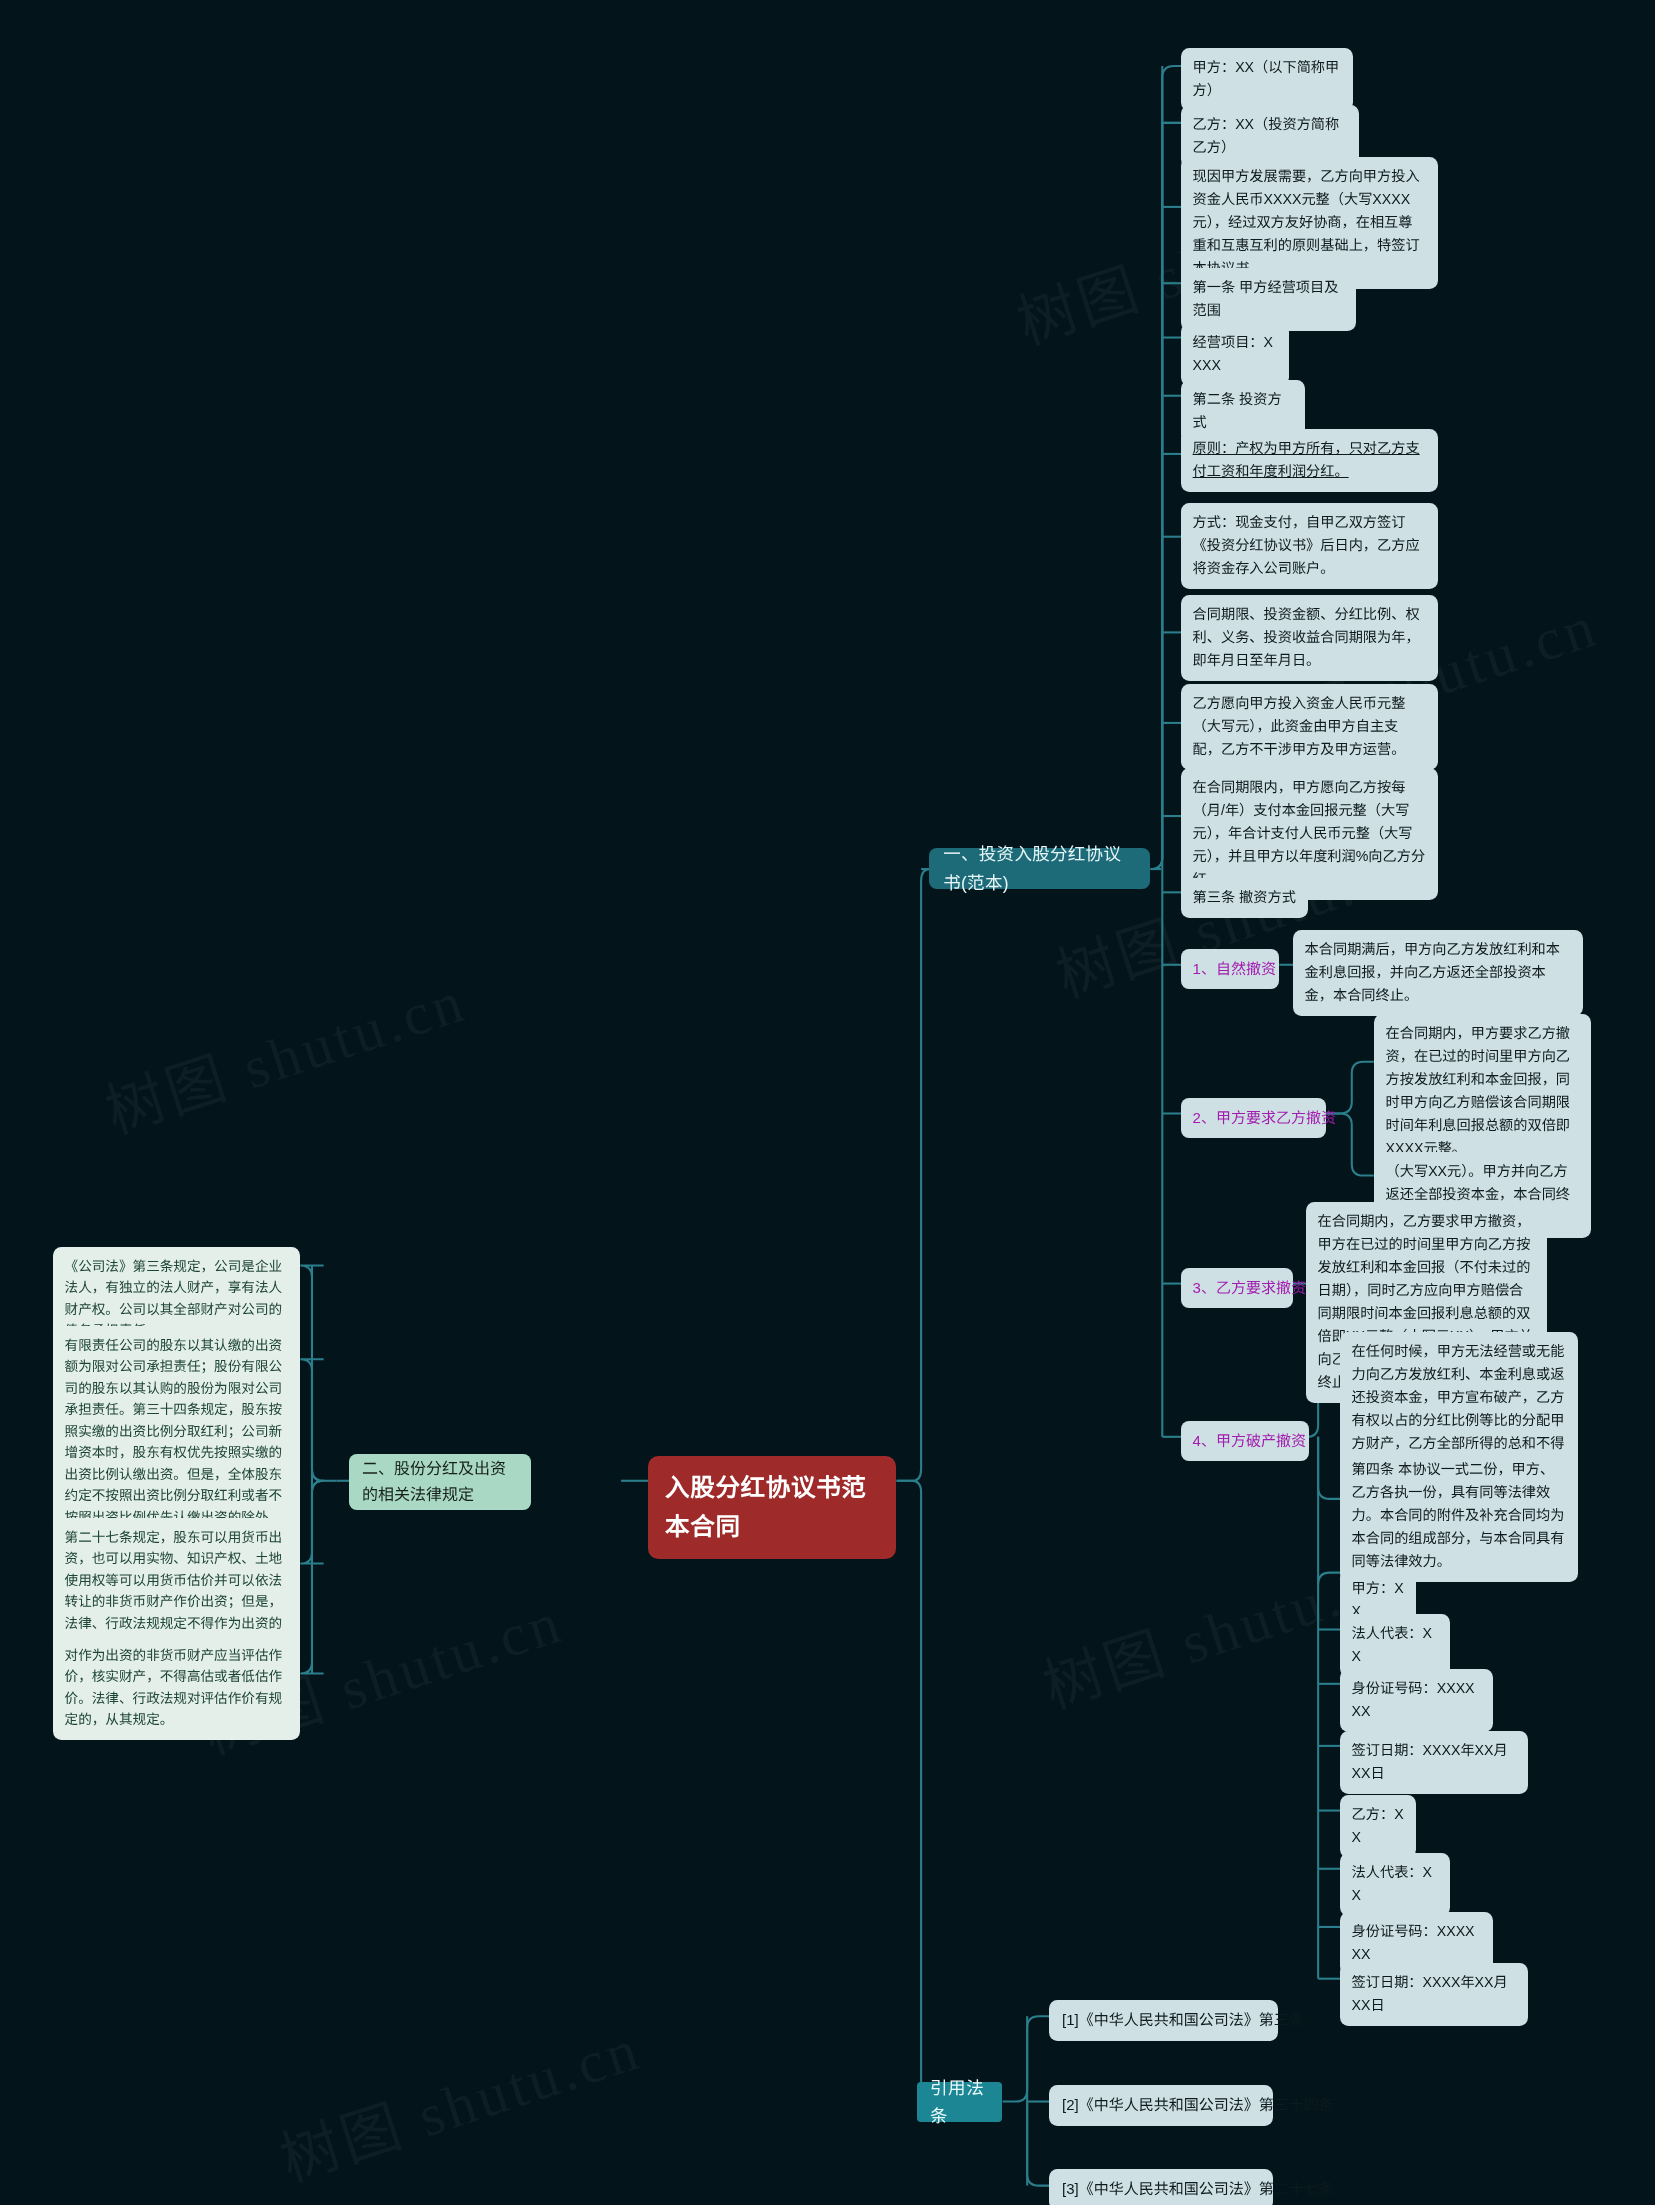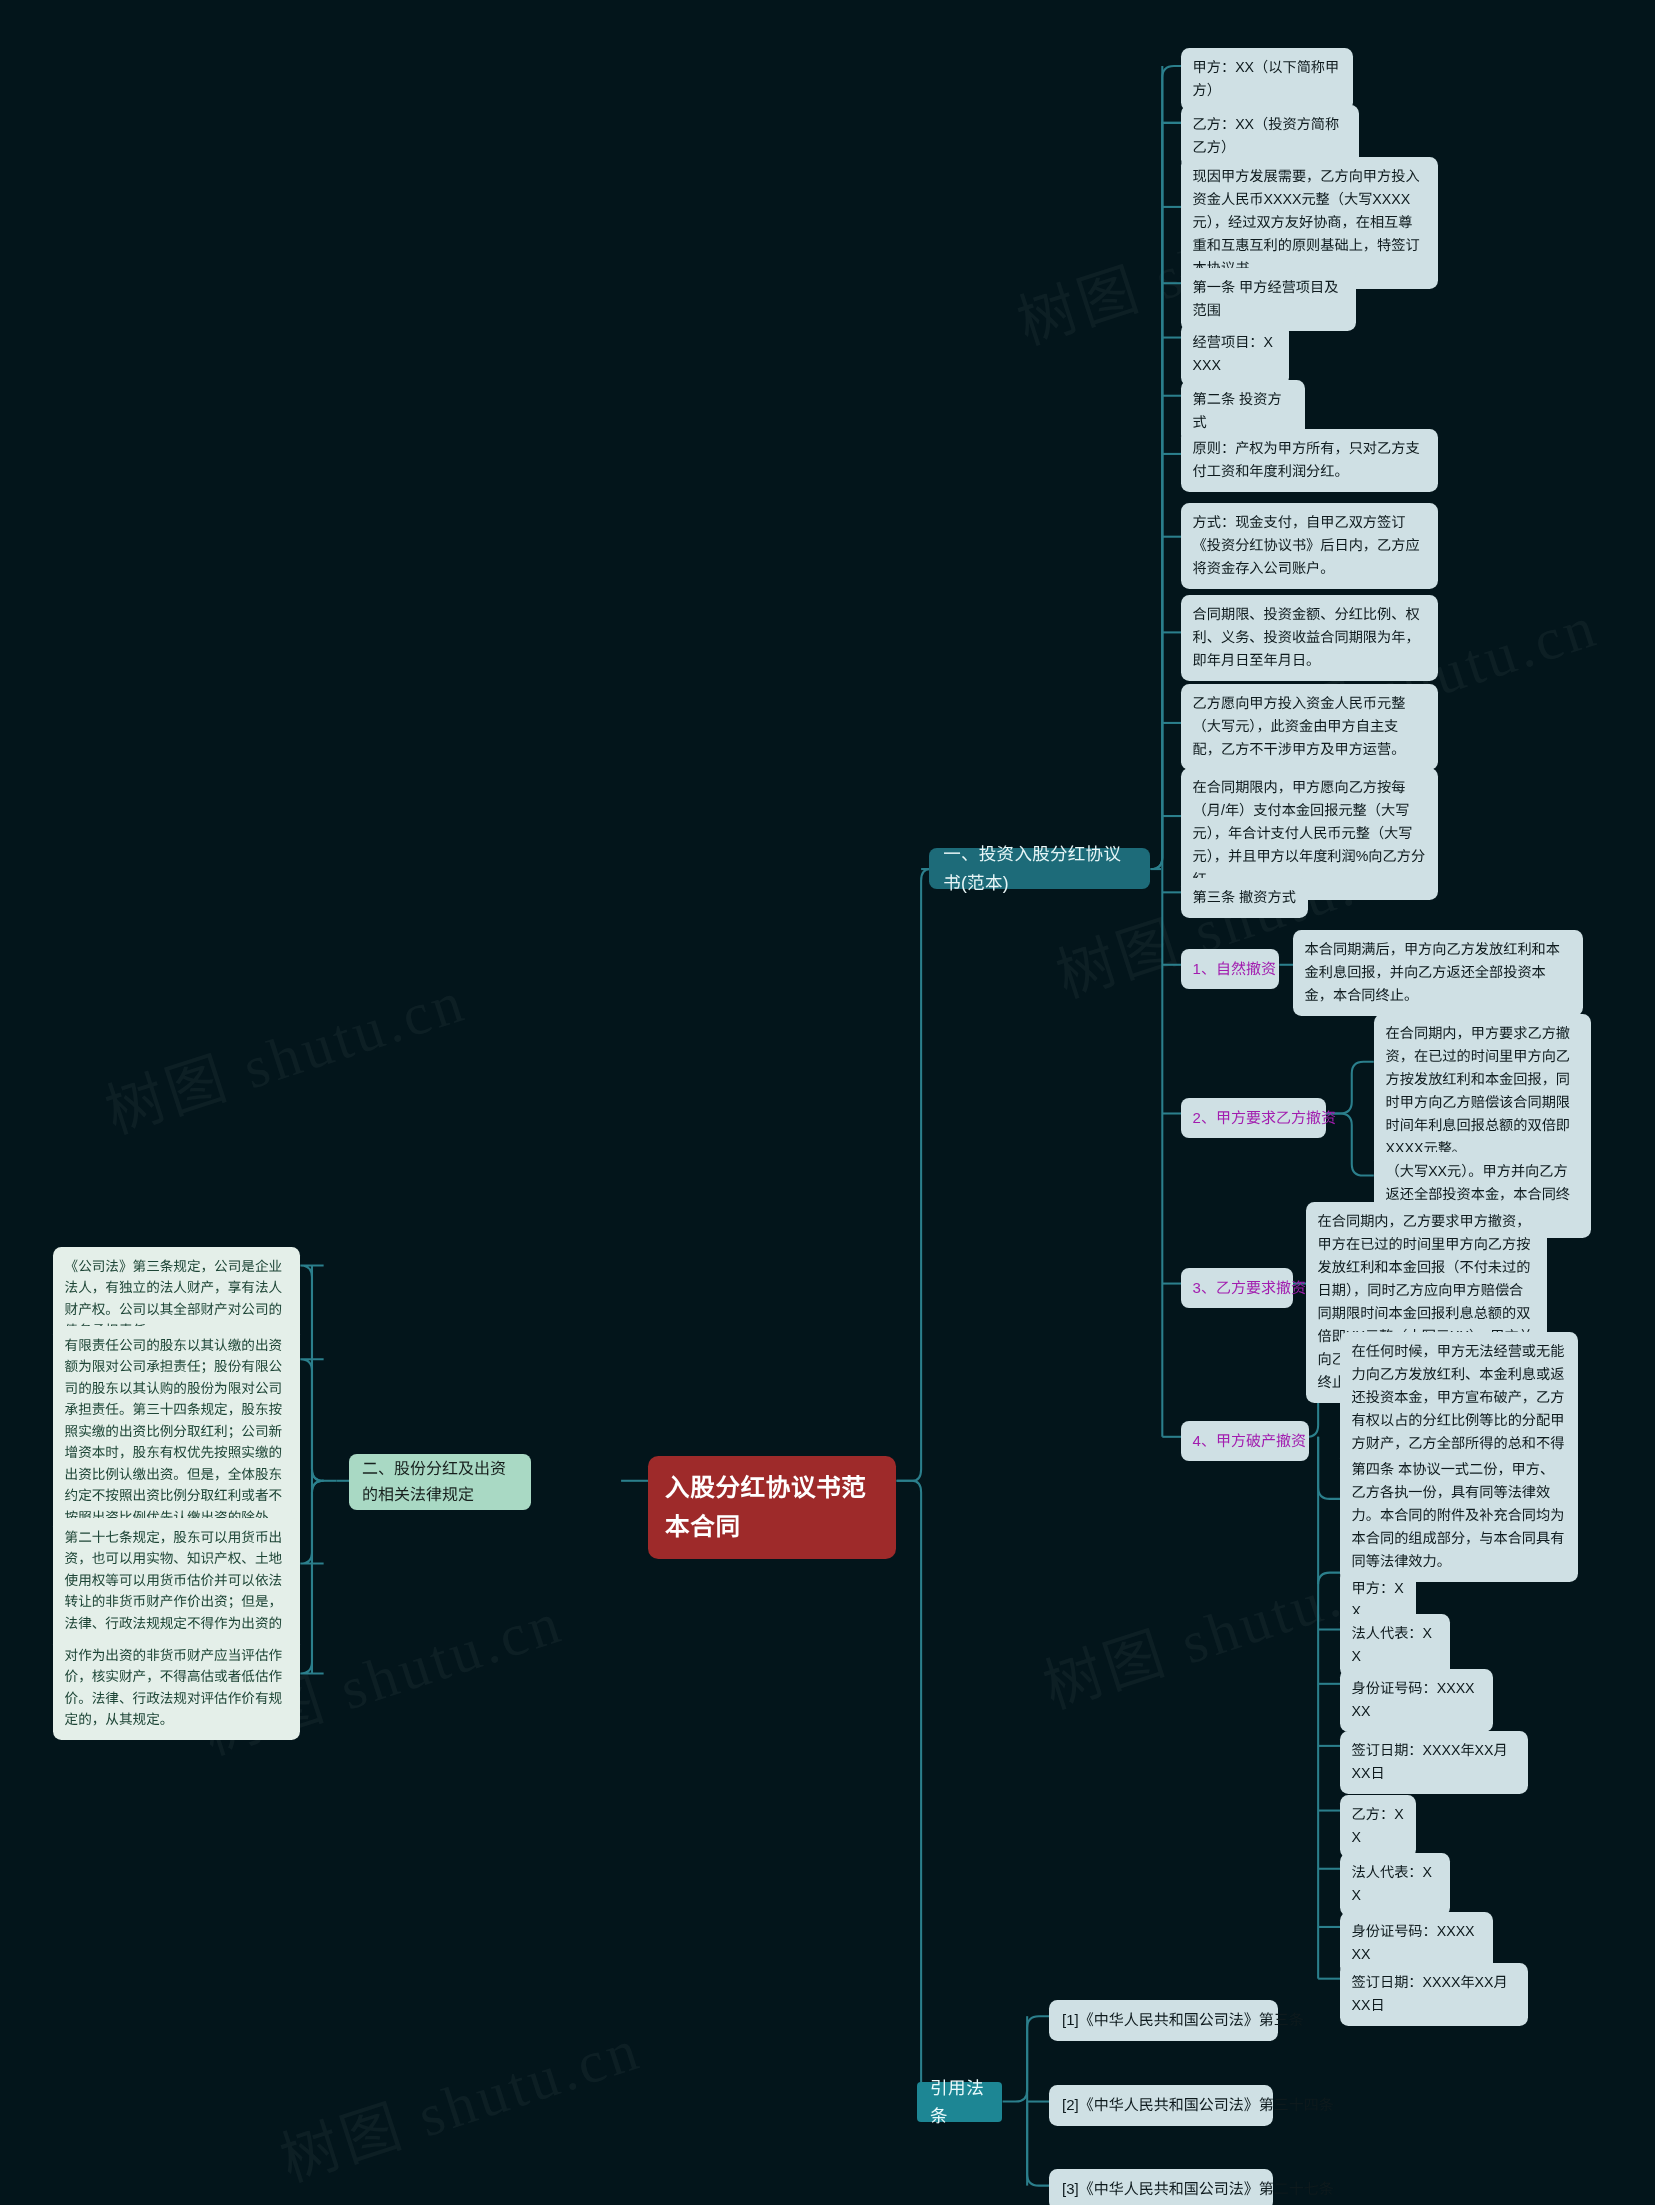--- a/index.html
+++ b/index.html
@@ -220,21 +220,21 @@
   <div class="node n-leaf" style="left:1181px; top:105px; width:178px;">乙方：XX（投资方简称乙方）</div>
 
   <div class="node n-leaf" style="left:1181px; top:157px; width:257px;">现因甲方发展需要，乙方向甲方投入资金人民币XXXX元整（大写XXXX元），经过双方友好协商，在相互尊重和互惠互利的原则基础上，特签订本协议书。</div>
 
   <div class="node n-leaf" style="left:1181px; top:268px; width:175px;">第一条 甲方经营项目及范围</div>
 
   <div class="node n-leaf" style="left:1181px; top:323px; width:108px;">经营项目：XXXX</div>
 
   <div class="node n-leaf" style="left:1181px; top:380px; width:124px;">第二条 投资方式</div>
 
-  <div class="node n-leaf" style="left:1181px; top:429px; width:257px;">原则：产权为甲方所有，只对乙方支付工资和年度利润分红。</div>
+  <div class="node n-leaf" style="left:1181px; top:429px; width:257px;text-decoration:underline;">原则：产权为甲方所有，只对乙方支付工资和年度利润分红。</div>
 
   <div class="node n-leaf" style="left:1181px; top:503px; width:257px;">方式：现金支付，自甲乙双方签订《投资分红协议书》后日内，乙方应将资金存入公司账户。</div>
 
   <div class="node n-leaf" style="left:1181px; top:595px; width:257px;">合同期限、投资金额、分红比例、权利、义务、投资收益合同期限为年，即年月日至年月日。</div>
 
   <div class="node n-leaf" style="left:1181px; top:684px; width:257px;">乙方愿向甲方投入资金人民币元整（大写元），此资金由甲方自主支配，乙方不干涉甲方及甲方运营。</div>
 
   <div class="node n-leaf" style="left:1181px; top:768px; width:257px;">在合同期限内，甲方愿向乙方按每（月/年）支付本金回报元整（大写元），年合计支付人民币元整（大写元），并且甲方以年度利润%向乙方分红。</div>
 
   <div class="node n-leaf" style="left:1181px; top:878px; width:127px;">第三条 撤资方式</div>

